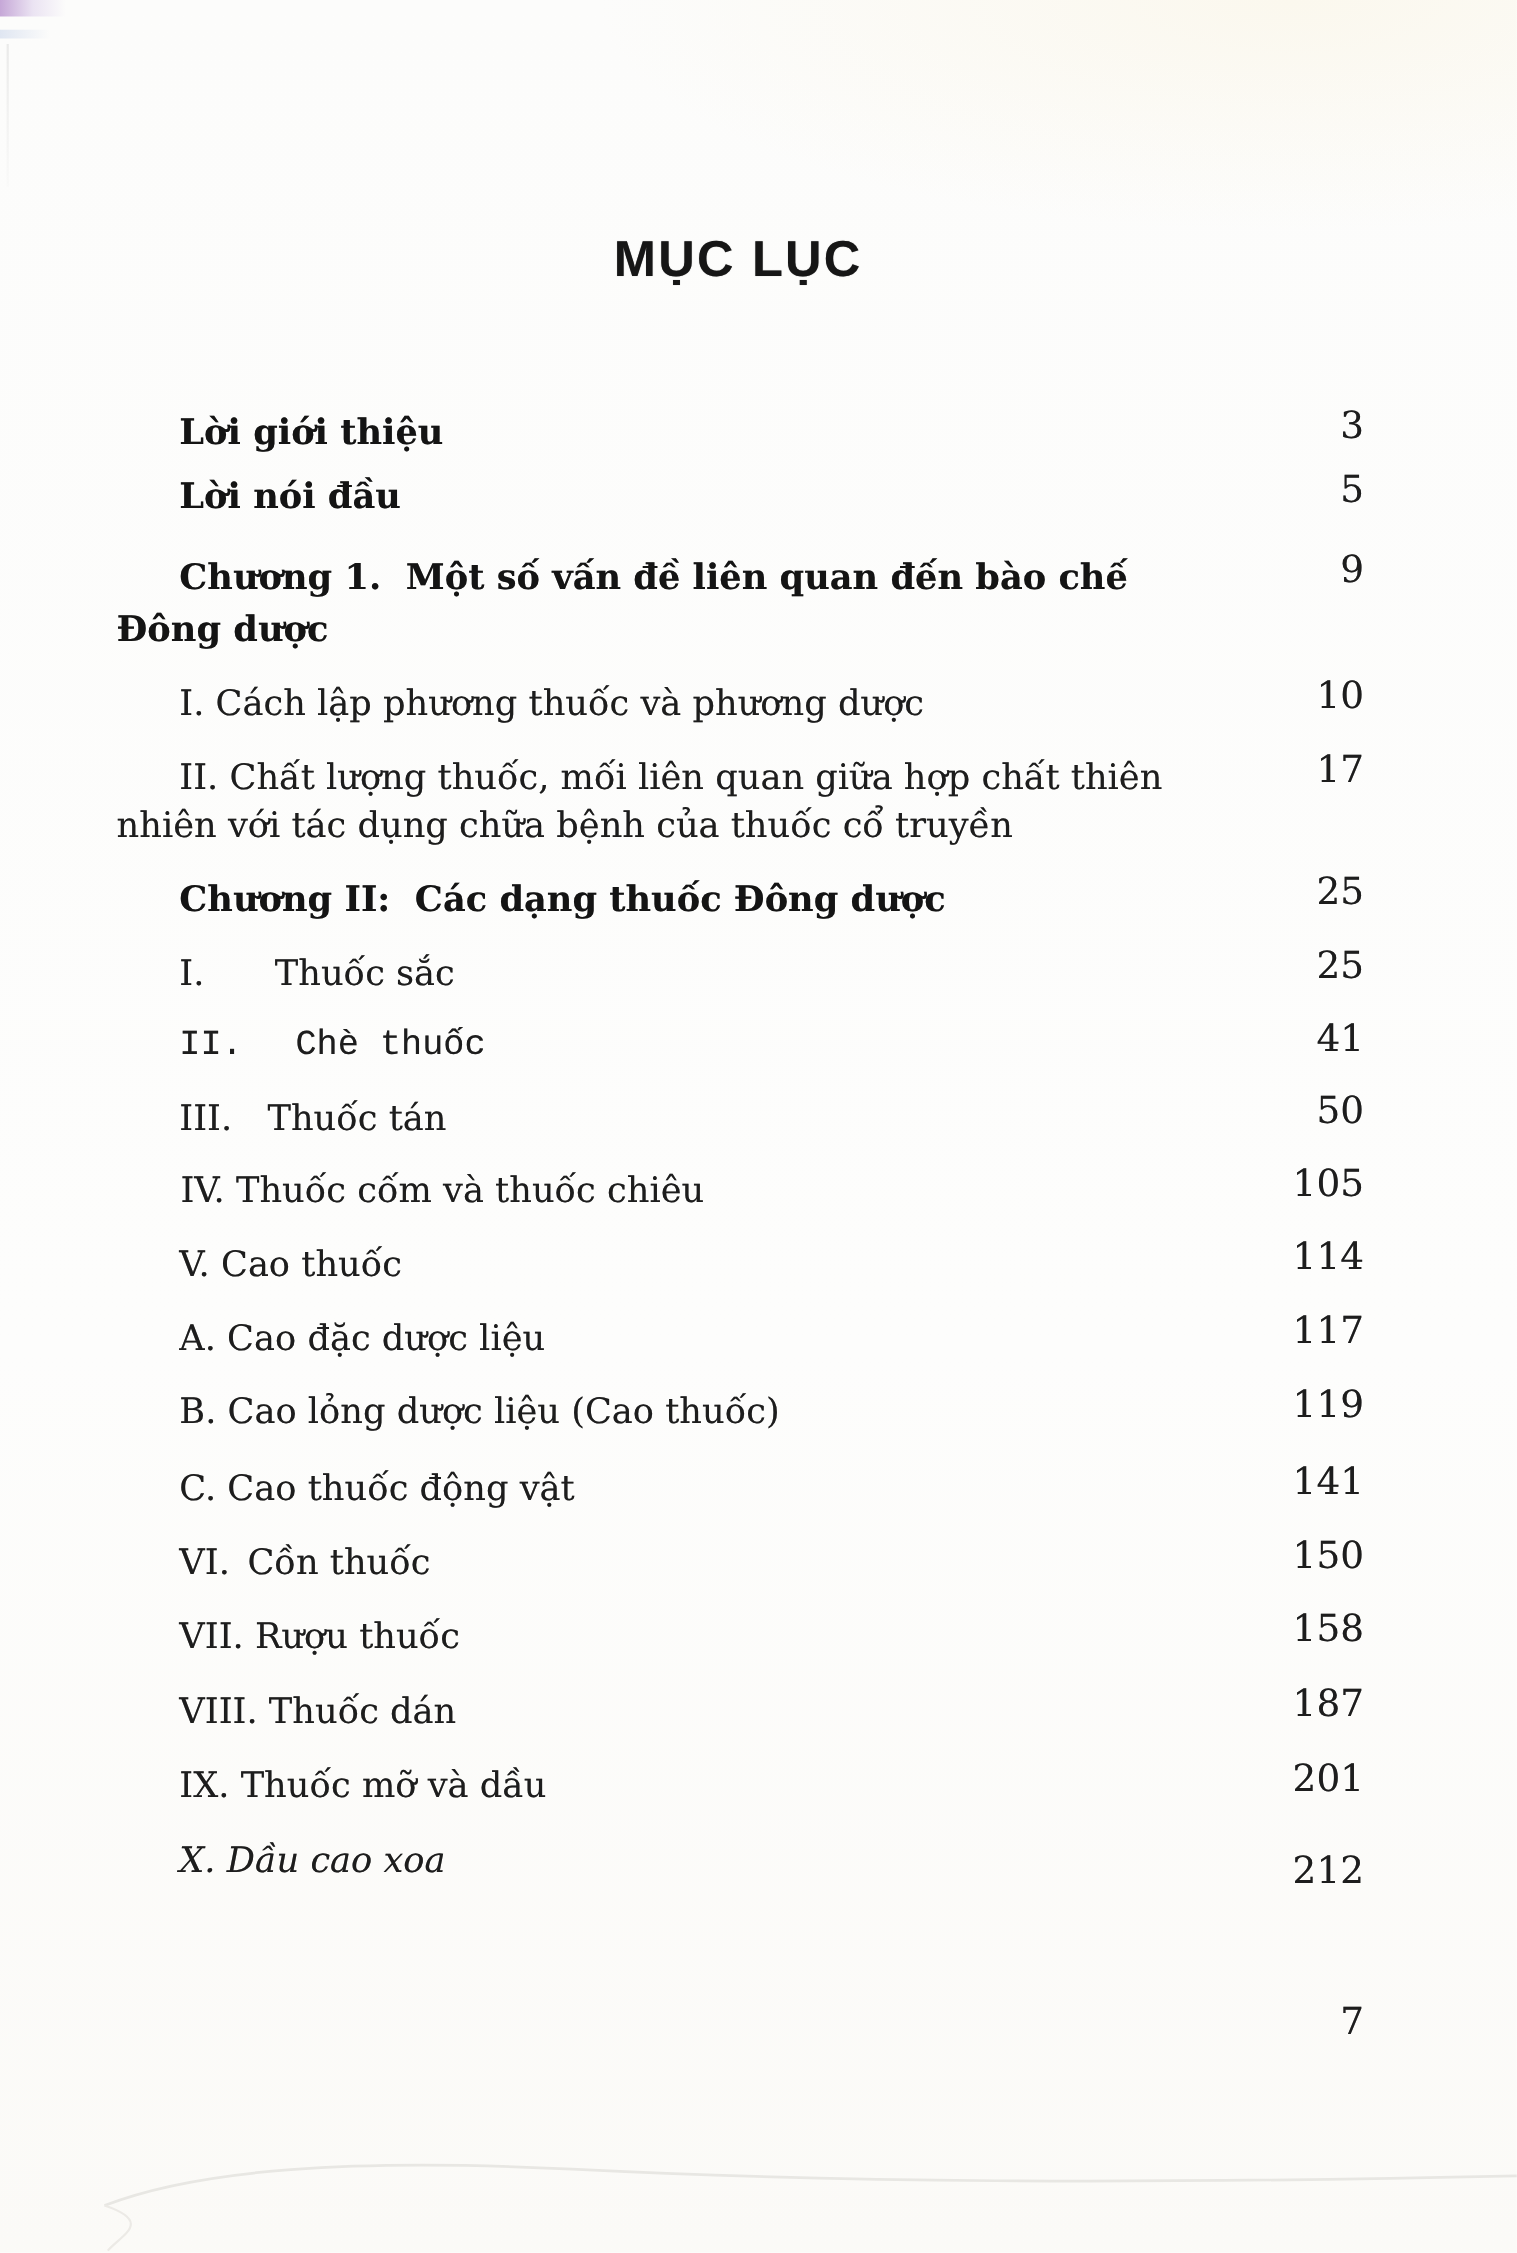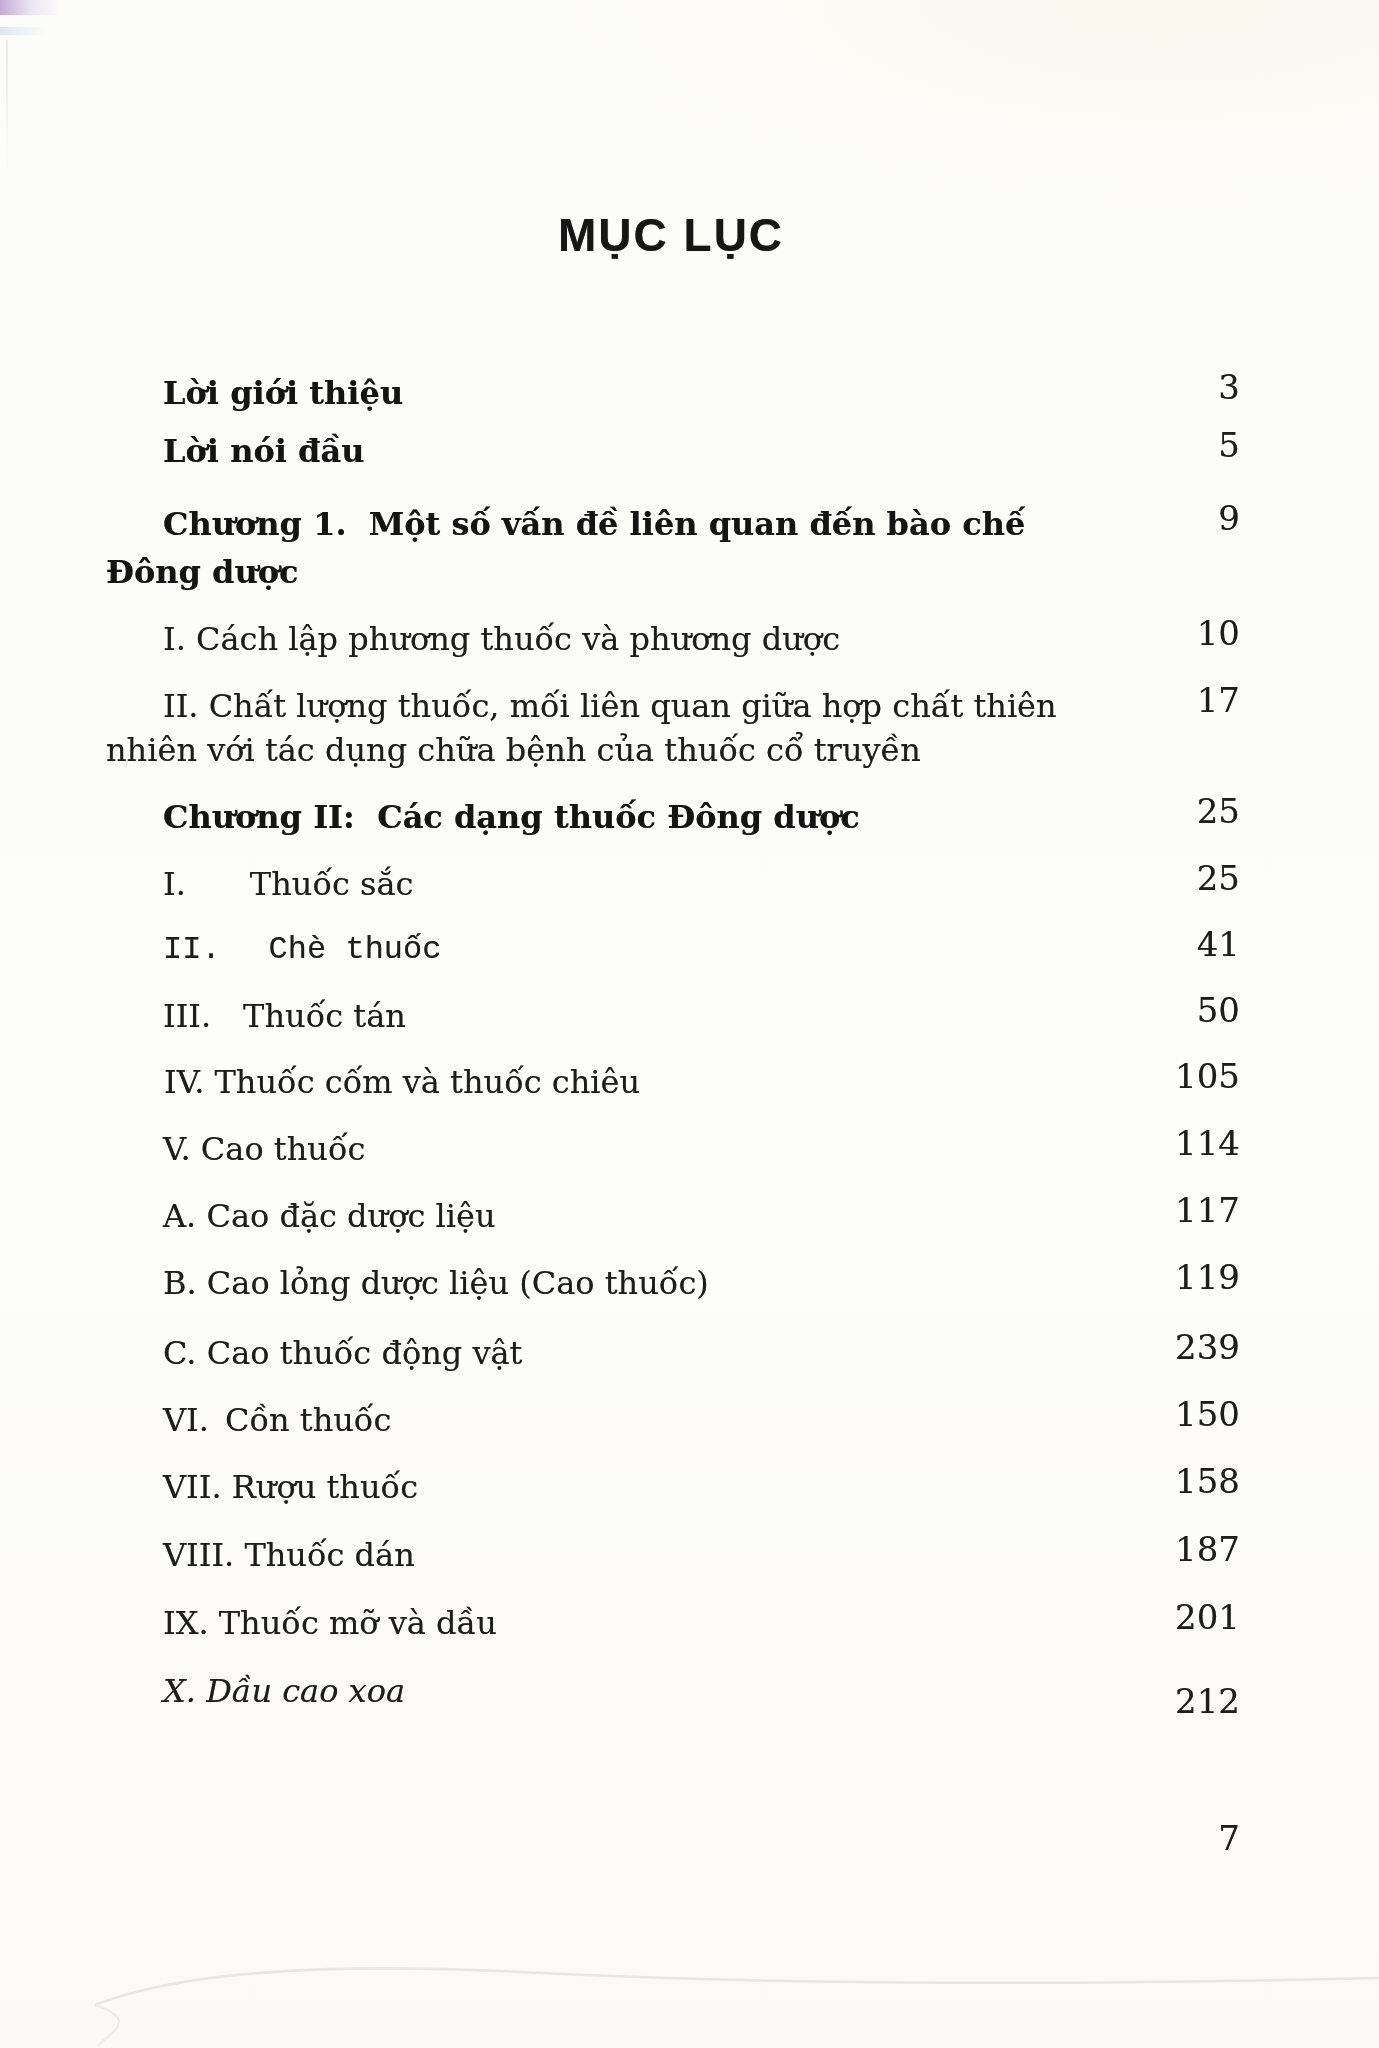--- a/index.html
+++ b/index.html
@@ -163,21 +163,21 @@
     <div class="toc-page" style="top: 1190px; right: 139px;">117</div>
   <div class="toc-line" style="top: 1197px; left: 163px;">A. Cao đặc dược liệu</div>
       </div>
 
   <div>
     <div class="toc-page" style="top: 1257px; right: 139px;">119</div>
   <div class="toc-line" style="top: 1264px; left: 163px;">B. Cao lỏng dược liệu (Cao thuốc)</div>
       </div>
 
   <div>
-    <div class="toc-page" style="top: 1327px; right: 139px;">239</div>
+    <div class="toc-page" style="top: 1327px; right: 139px;">141</div>
   <div class="toc-line" style="top: 1334px; left: 163px;">C. Cao thuốc động vật</div>
       </div>
 
   <div>
     <div class="toc-page" style="top: 1394px; right: 139px;">150</div>
   <div class="toc-line" style="top: 1401px; left: 163px;">VI. Cồn thuốc</div>
       </div>
 
   <div>
     <div class="toc-page" style="top: 1461px; right: 139px;">158</div>

